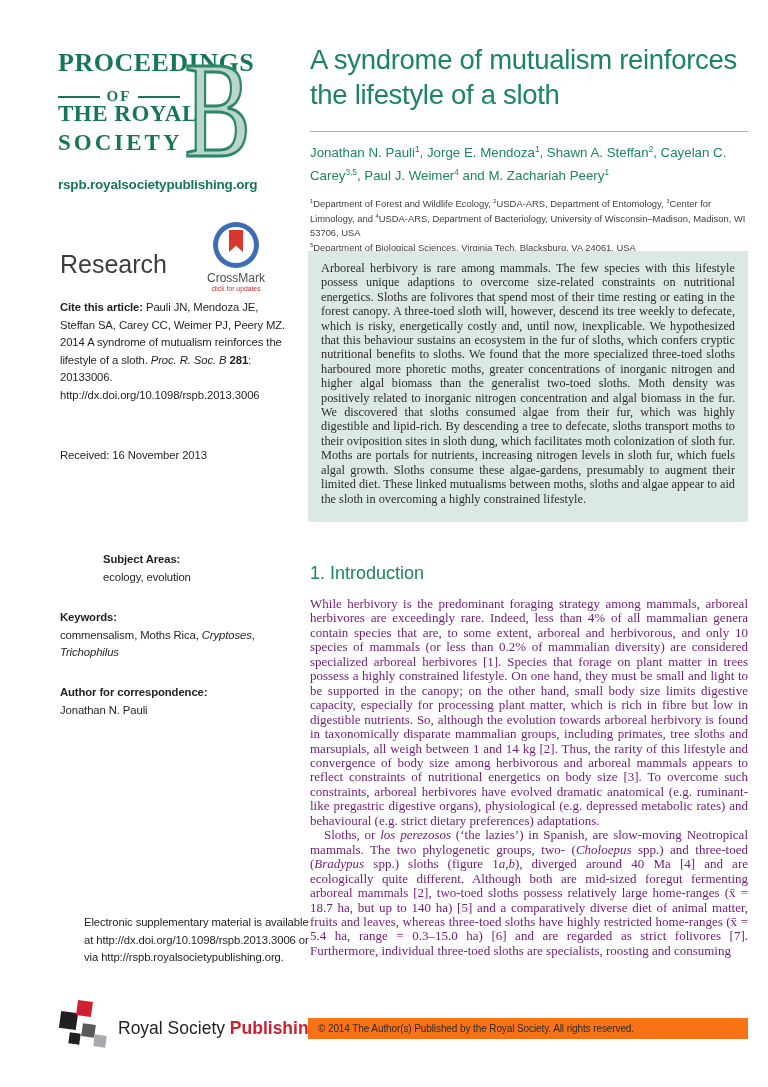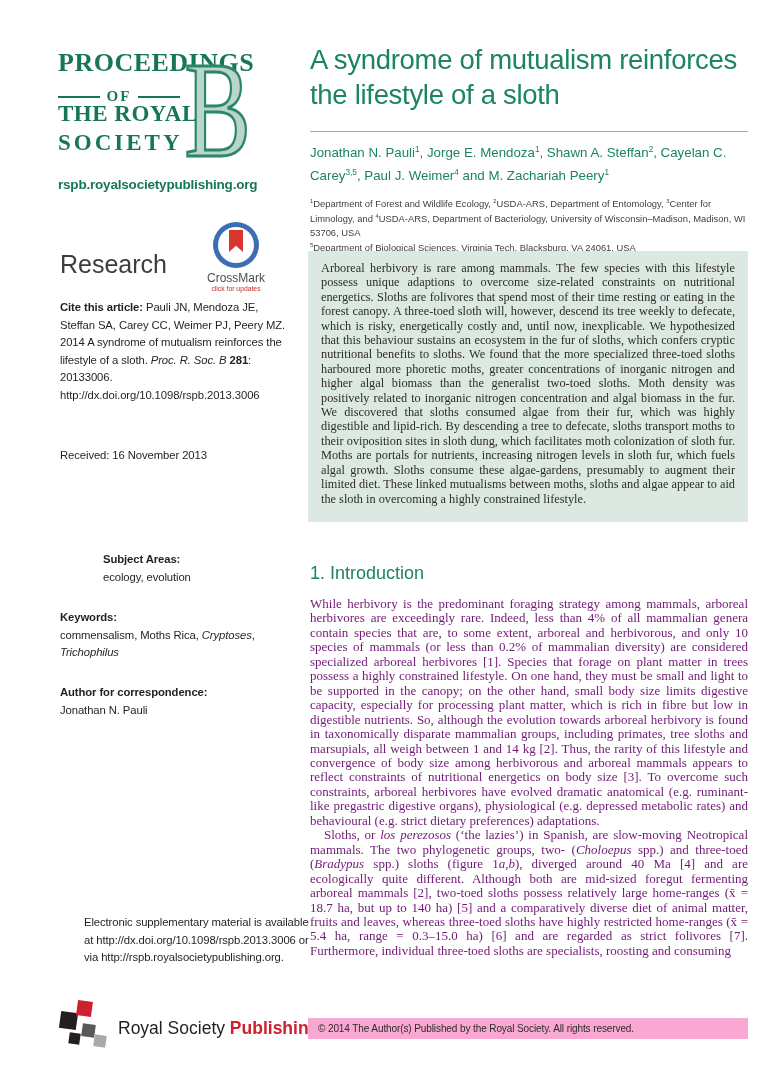--- a/index.html
+++ b/index.html
@@ -61,21 +61,21 @@
 
   #abstract { left:308px; top:251px; width:440px; box-sizing:border-box; background:#dce9e3;
               padding:10px 13px 16px 13px; font-family:"Liberation Serif", serif; font-size:12.3px;
               line-height:14.4px; text-align:justify; color:#2e2b28; }
 
   #intro-heading { left:310px; top:563px; font-size:18px; color:#1c8465; }
   #body-text { left:310px; top:597px; width:438px; font-family:"Liberation Serif", serif;
                font-size:13px; line-height:14.45px; text-align:justify; color:#701a75; }
   #para2 { text-indent:14px; }
 
-  #footer { left:308px; top:1018px; width:440px; box-sizing:border-box; background:#f9a8d4;
+  #footer { left:308px; top:1018px; width:440px; box-sizing:border-box; background:#f97316;
             padding:5px 10px; font-size:10px; color:#2e2b28; letter-spacing:-0.1px; }
 </style>
 </head>
 <body>
 
 <div class="abs m-line" id="m-line1">PROCEEDINGS</div>
 <div class="abs" id="m-ofrow">
   <span class="rule"></span>
   <span id="m-of">OF</span>
   <span class="rule"></span>

